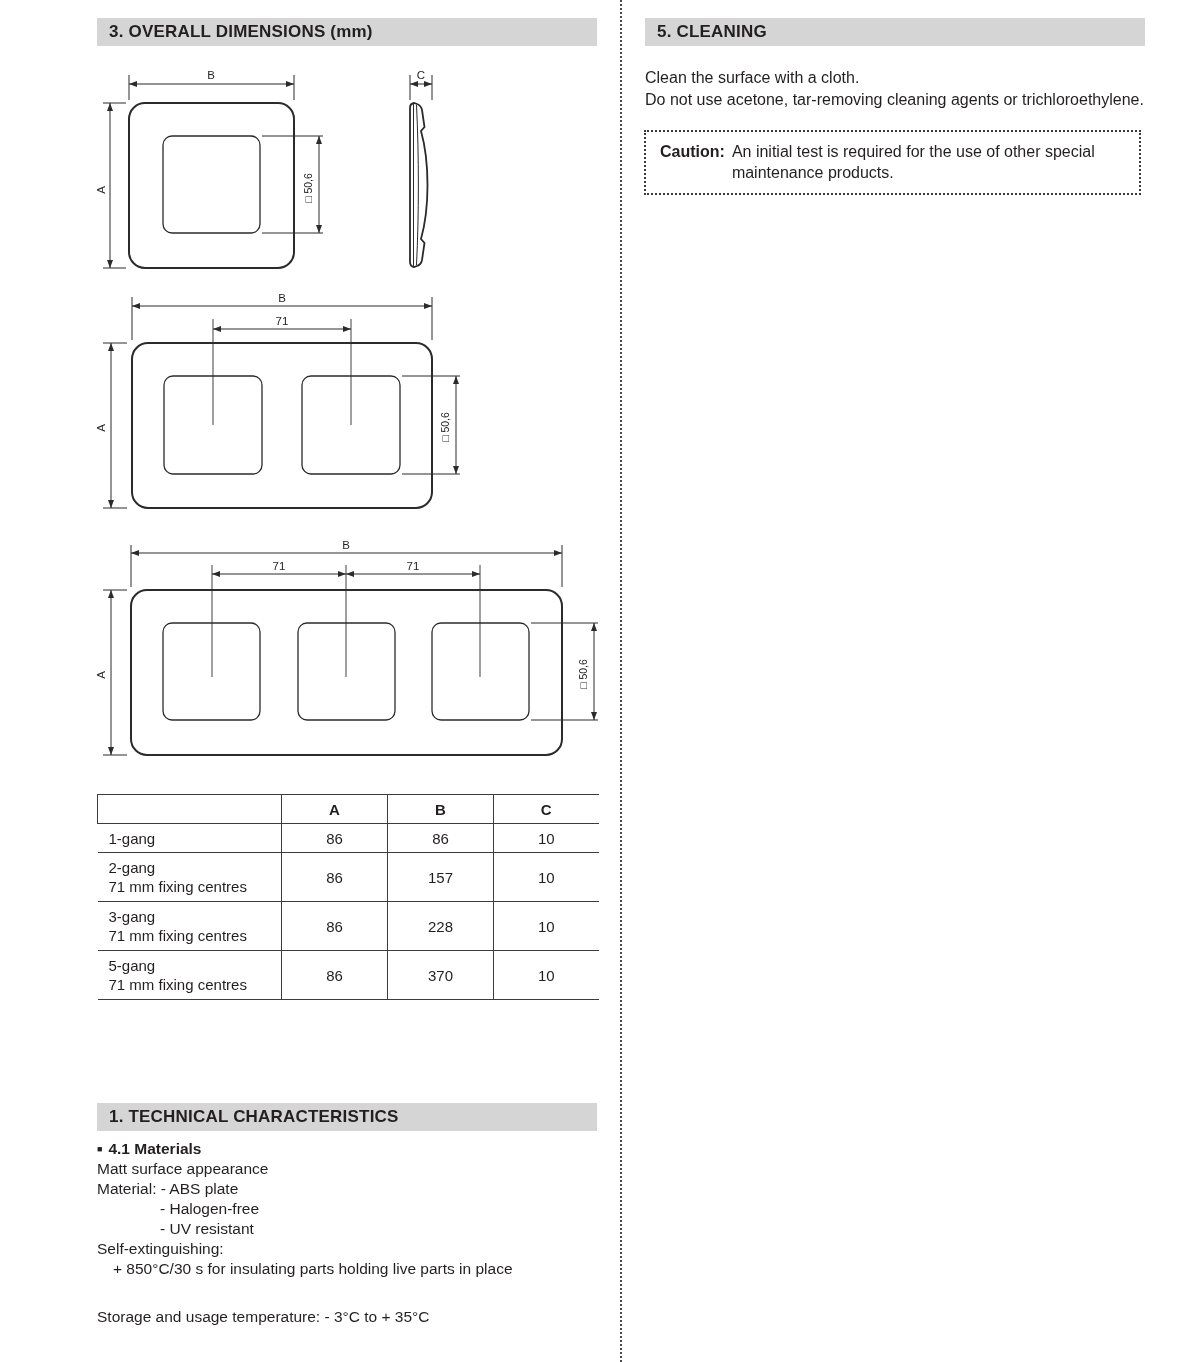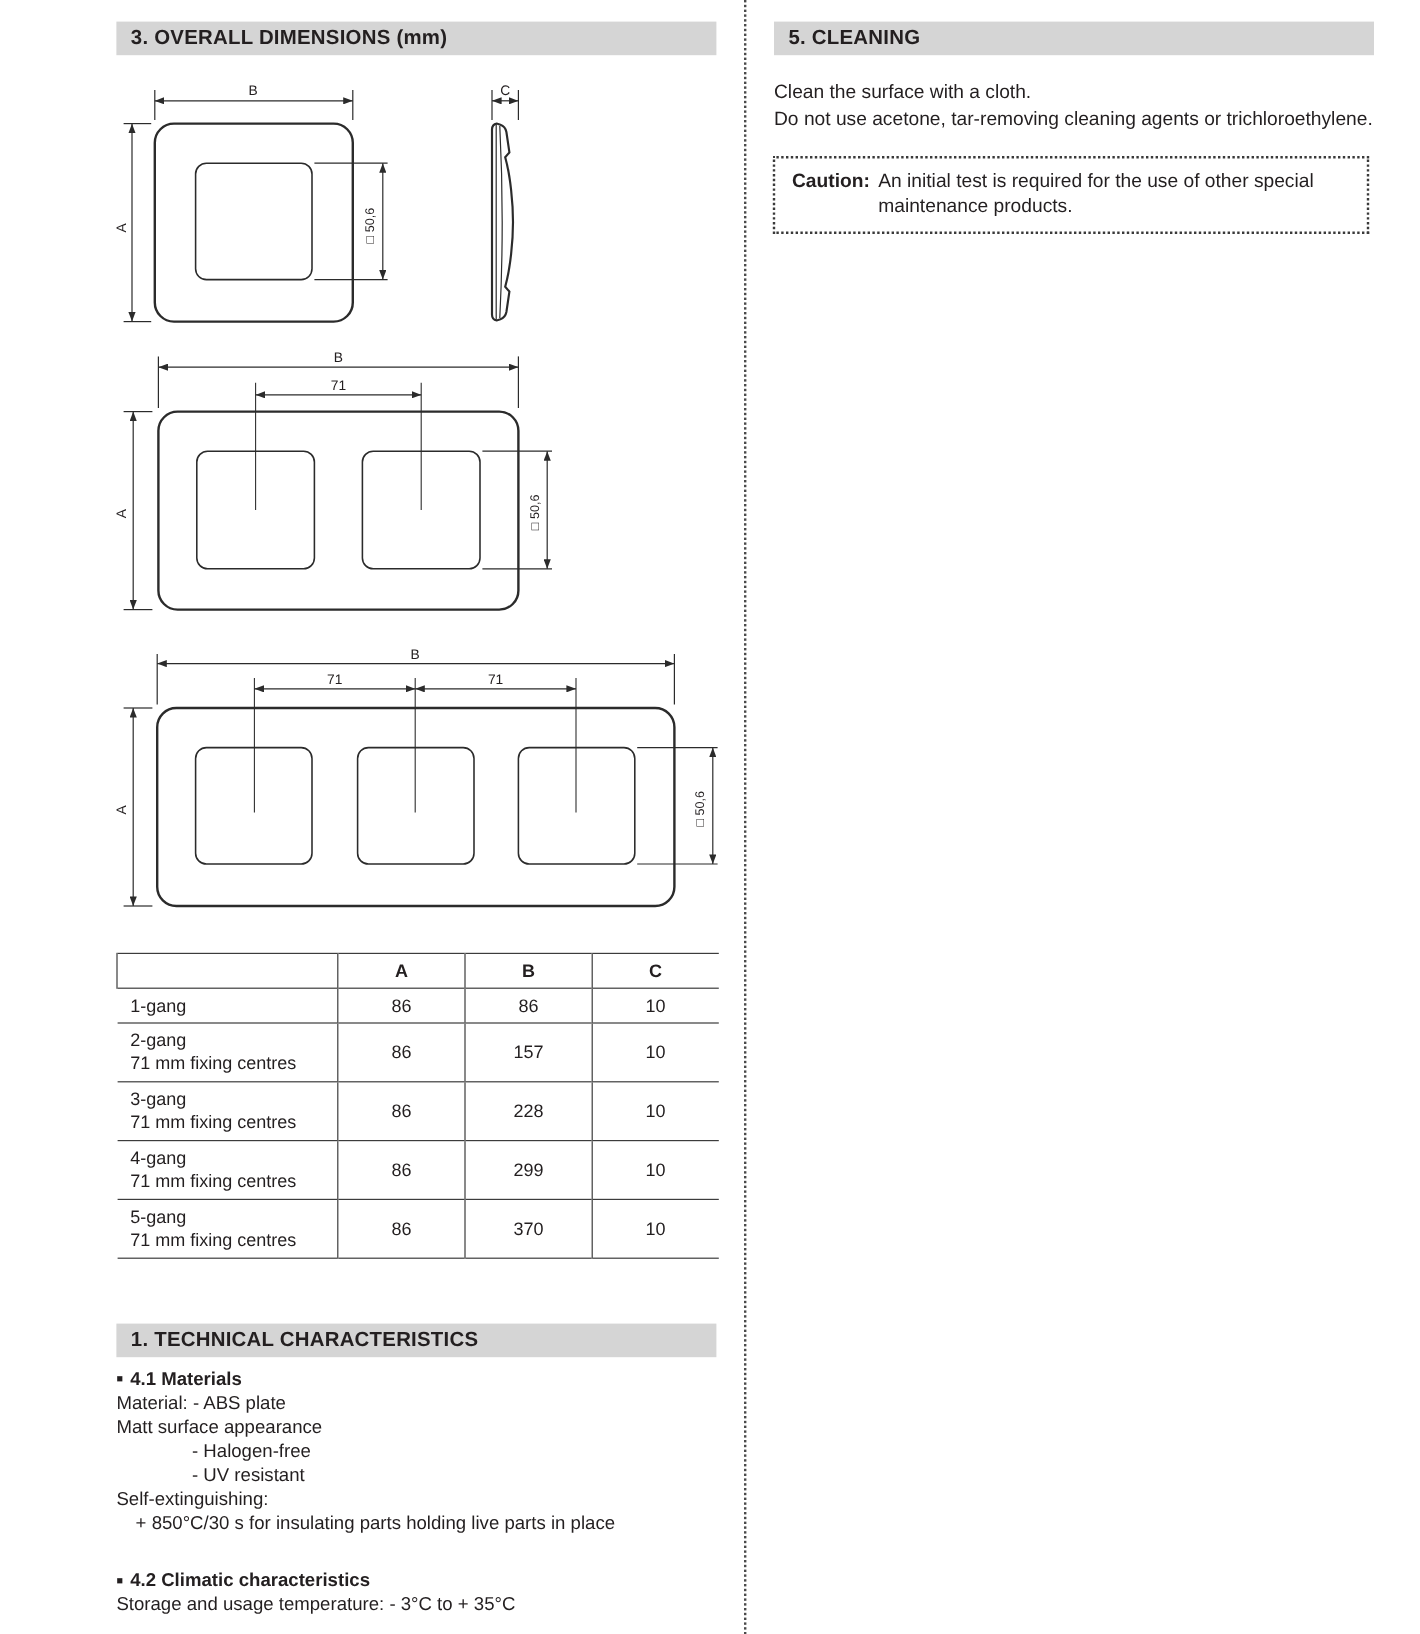--- a/index.html
+++ b/index.html
@@ -192,50 +192,43 @@
         <td class="num">157</td>
         <td class="num">10</td>
       </tr>
       <tr class="tall">
         <td class="lbl"><span class="l1">3-gang</span><span class="l2">71 mm fixing centres</span></td>
         <td class="num">86</td>
         <td class="num">228</td>
         <td class="num">10</td>
       </tr>
       <tr class="tall">
-        <td class="lbl"><span class="l1">4-gang</span><span class="l2">71 mm fixing centres</span></td>
-        <td class="num">86</td>
-        <td class="num">299</td>
-        <td class="num">10</td>
-      </tr>
-      <tr class="tall">
         <td class="lbl"><span class="l1">5-gang</span><span class="l2">71 mm fixing centres</span></td>
         <td class="num">86</td>
         <td class="num">370</td>
         <td class="num">10</td>
       </tr>
     </tbody>
   </table>
 
   <div class="section-bar" id="bar-tech">
     <span>1. TECHNICAL CHARACTERISTICS</span>
   </div>
 
   <div class="tech-block" id="tech-41">
     <div class="tech-h"><span class="bullet">■</span><span>4.1 Materials</span></div>
+    <div>Matt surface appearance</div>
     <div>Material: - ABS plate</div>
-    <div>Matt surface appearance</div>
     <div class="ind1">- Halogen-free</div>
     <div class="ind1">- UV resistant</div>
     <div>Self-extinguishing:</div>
     <div class="ind2">+ 850°C/30 s for insulating parts holding live parts in place</div>
   </div>
 
   <div class="tech-block" id="tech-42">
-    <div class="tech-h"><span class="bullet">■</span><span>4.2 Climatic characteristics</span></div>
     <div>Storage and usage temperature: - 3°C to + 35°C</div>
   </div>
 
   <div class="section-bar" id="bar-clean">
     <span>5. CLEANING</span>
   </div>
 
   <div class="clean-text">
     <div>Clean the surface with a cloth.</div>
     <div>Do not use acetone, tar-removing cleaning agents or trichloroethylene.</div>

